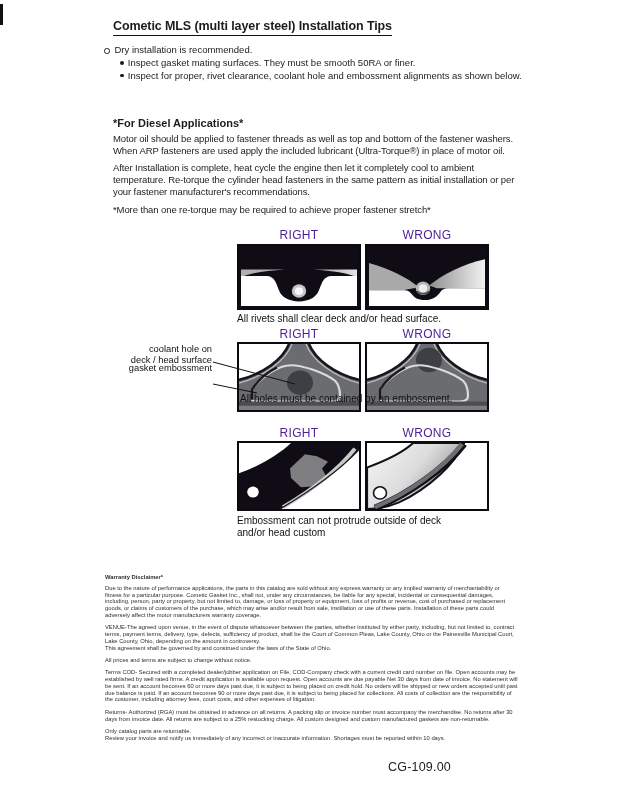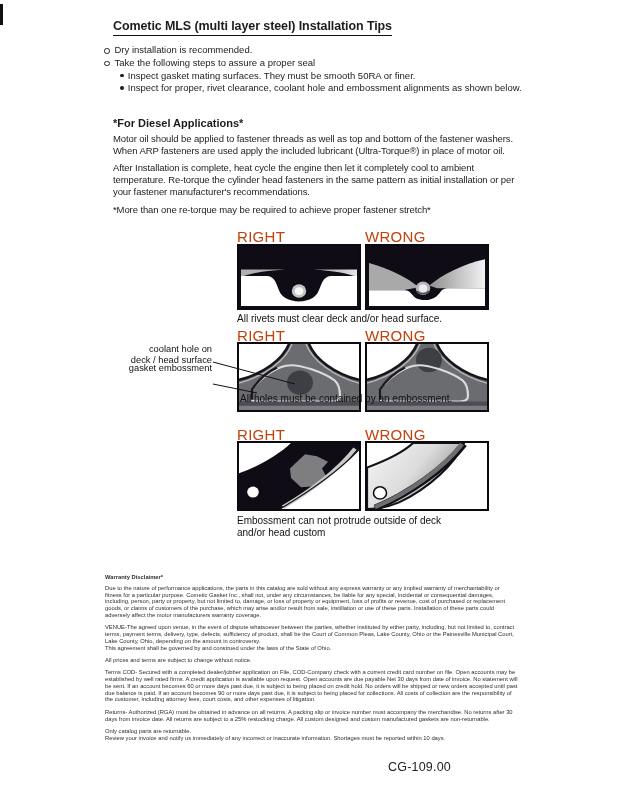--- a/index.html
+++ b/index.html
@@ -9,21 +9,21 @@
   .title{position:absolute;left:113px;top:19px;font-size:12.5px;font-weight:bold;
          letter-spacing:-0.1px;border-bottom:1.6px solid #111;padding-bottom:2px;white-space:nowrap;}
   .tips{position:absolute;left:104px;top:44px;font-size:9.5px;line-height:12.8px;}
   .tip-row{display:flex;align-items:flex-start;white-space:nowrap;}
   .tip-row.sub{margin-left:16px;}
   .marker-open{width:3.5px;height:3.5px;border:1px solid #222;border-radius:50%;margin:4px 5px 0 0;flex:none;}
   .marker-dot{width:3.8px;height:3.8px;background:#1c1c1e;border-radius:50%;margin:4px 4px 0 0;flex:none;}
   .diesel-h{position:absolute;left:113px;top:117px;font-size:11px;font-weight:bold;}
   .para{position:absolute;left:113px;width:404px;font-size:9.5px;line-height:12.2px;letter-spacing:-0.1px;}
   .p1{top:133px;} .p2{top:162px;} .pnote{top:204px;white-space:nowrap;}
-  .dg-label{position:absolute;width:124px;font-size:15px;color:#c2410c;letter-spacing:0.3px;}
+  .dg-label{position:absolute;width:124px;text-align:center;font-size:12px;color:#4c1d95;letter-spacing:0.3px;}
   .panel{position:absolute;width:124px;box-sizing:border-box;border:2px solid #0c0a10;background:#fff;}
   .panel svg{display:block;width:100%;height:100%;}
   .caption{position:absolute;font-size:10px;color:#111;line-height:11.5px;white-space:nowrap;}
   .side-label{position:absolute;left:105px;width:107px;text-align:right;font-size:9.3px;line-height:11px;color:#111;}
   .overlay{position:absolute;pointer-events:none;z-index:5;}
   .legal{position:absolute;left:105px;top:574px;width:413px;font-size:5.8px;line-height:6.8px;color:#2e2e2e;letter-spacing:0;}
   .legal p{margin:0 0 5.5px 0;}
   .legal p.tight{margin:0 0 0 0;}
   .legal p.after-tight{margin:0 0 5.5px 0;}
   .legal .lh{font-weight:bold;margin:0 0 4px 0;}
@@ -35,24 +35,20 @@
 <div class="page">
 
   <div class="artifact"></div>
 
   <div class="title">Cometic MLS (multi layer steel) Installation Tips</div>
 
   <div class="tips">
     <div class="tip-row">
       <span class="marker-open"></span>
       <span>Dry installation is recommended.</span>
-    </div>
-    <div class="tip-row">
-      <span class="marker-open"></span>
-      <span>Take the following steps to assure a proper seal</span>
     </div>
     <div class="tip-row sub">
       <span class="marker-dot"></span>
       <span>Inspect gasket mating surfaces.  They must be smooth 50RA or finer.</span>
     </div>
     <div class="tip-row sub">
       <span class="marker-dot"></span>
       <span>Inspect for proper, rivet clearance, coolant hole and embossment alignments as shown below.</span>
     </div>
   </div>
@@ -93,21 +89,21 @@
       <rect width="120" height="66" fill="#0f0c15"></rect>
       <path d="M2,18 C22,24 40,33 52,44 L36,47 C24,47 10,47 2,47 Z" fill="#a9a9a9"></path>
       <path d="M118,14 C96,19 76,30 62,42 L70,45 C86,45 104,45 118,45 Z" fill="url(#g1wr)"></path>
       <path d="M2,47 L38,47 C46,48 44,55 53,57 Q62,59 69,54 C74,50 73,46 80,45 L118,45 L118,64 L2,64 Z" fill="#ffffff"></path>
       <circle cx="56" cy="45" r="7.2" fill="#b5b5b5"></circle>
       <circle cx="56" cy="45" r="4.2" fill="#ececec"></circle>
       <path d="M50.2,48 A7.2,7.2 0 0 0 61.8,48" fill="none" stroke="#4e4a55" stroke-width="1.6"></path>
     </svg>
   </div>
 
-  <div class="caption" style="left:237px;top:313px;">All rivets must clear deck and/or head surface.</div>
+  <div class="caption" style="left:237px;top:313px;">All rivets shall clear deck and/or head surface.</div>
 
   <div class="dg-label" style="left:237px;top:327px;">RIGHT</div>
   <div class="dg-label" style="left:365px;top:327px;">WRONG</div>
 
   <div class="side-label" style="top:344px;">
     <div>coolant hole on</div>
     <div>deck / head surface</div>
   </div>
   <div class="side-label" style="top:363px;text-align:right;">gasket embossment</div>
 

